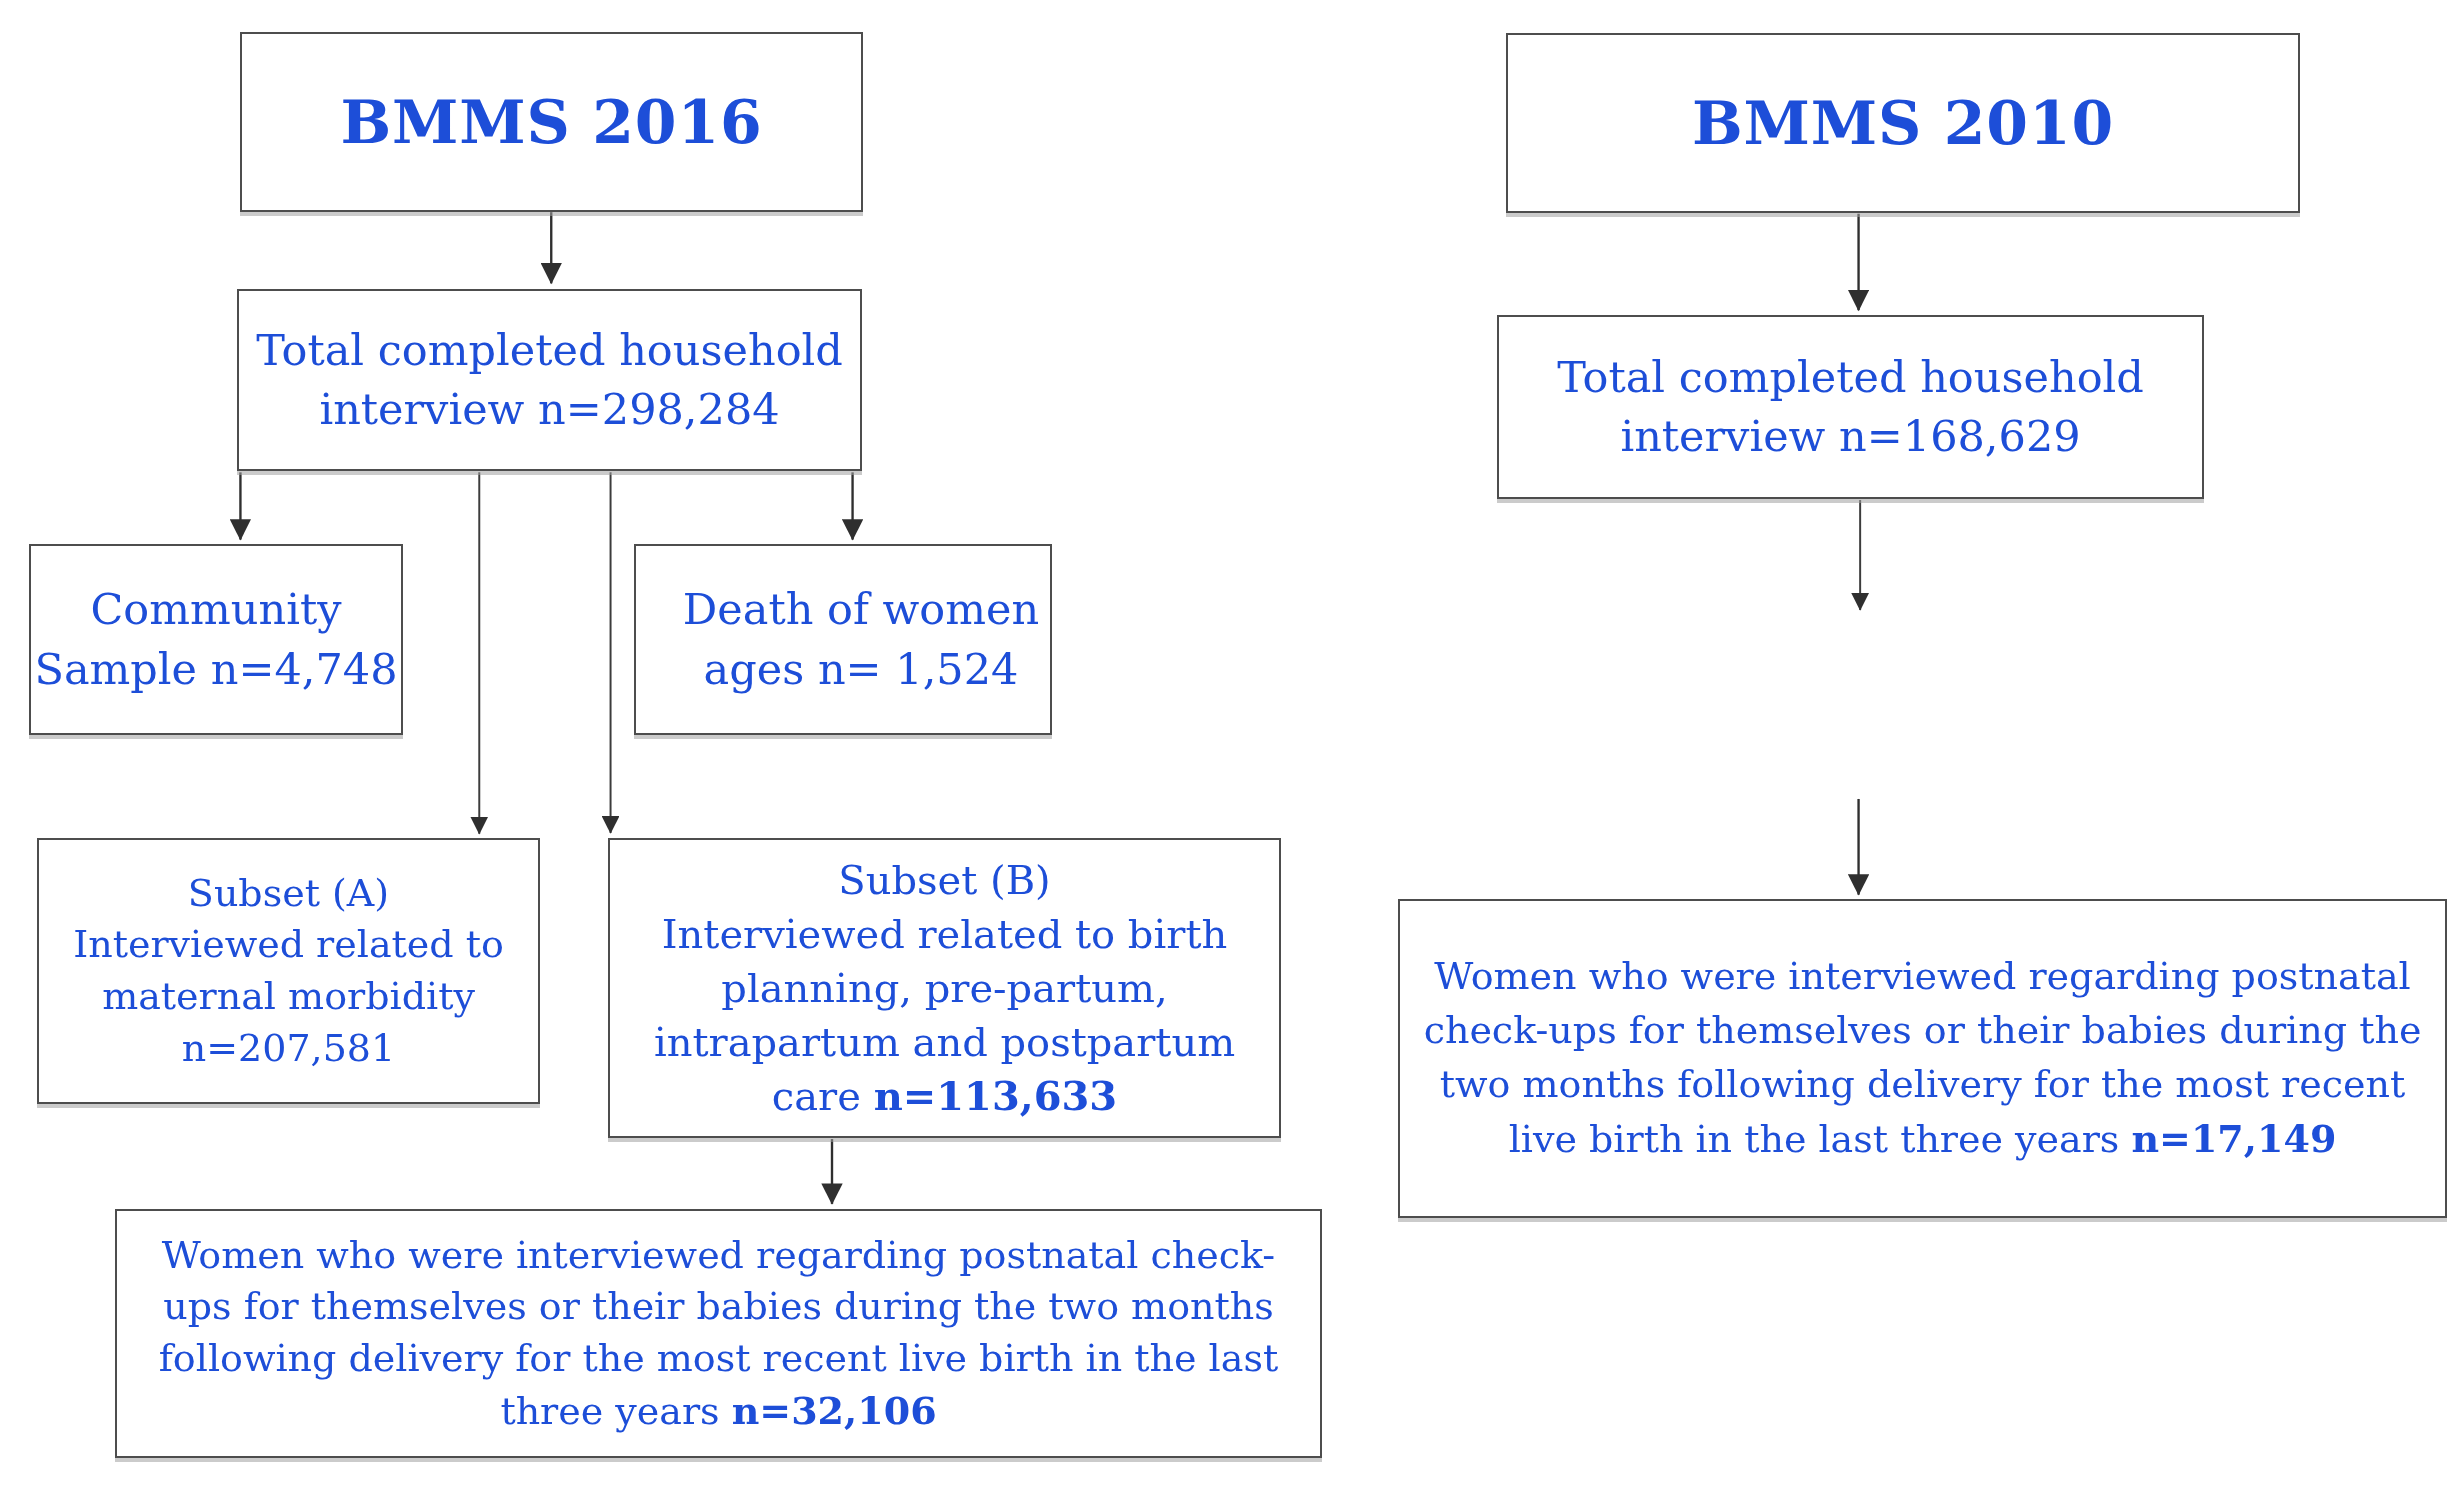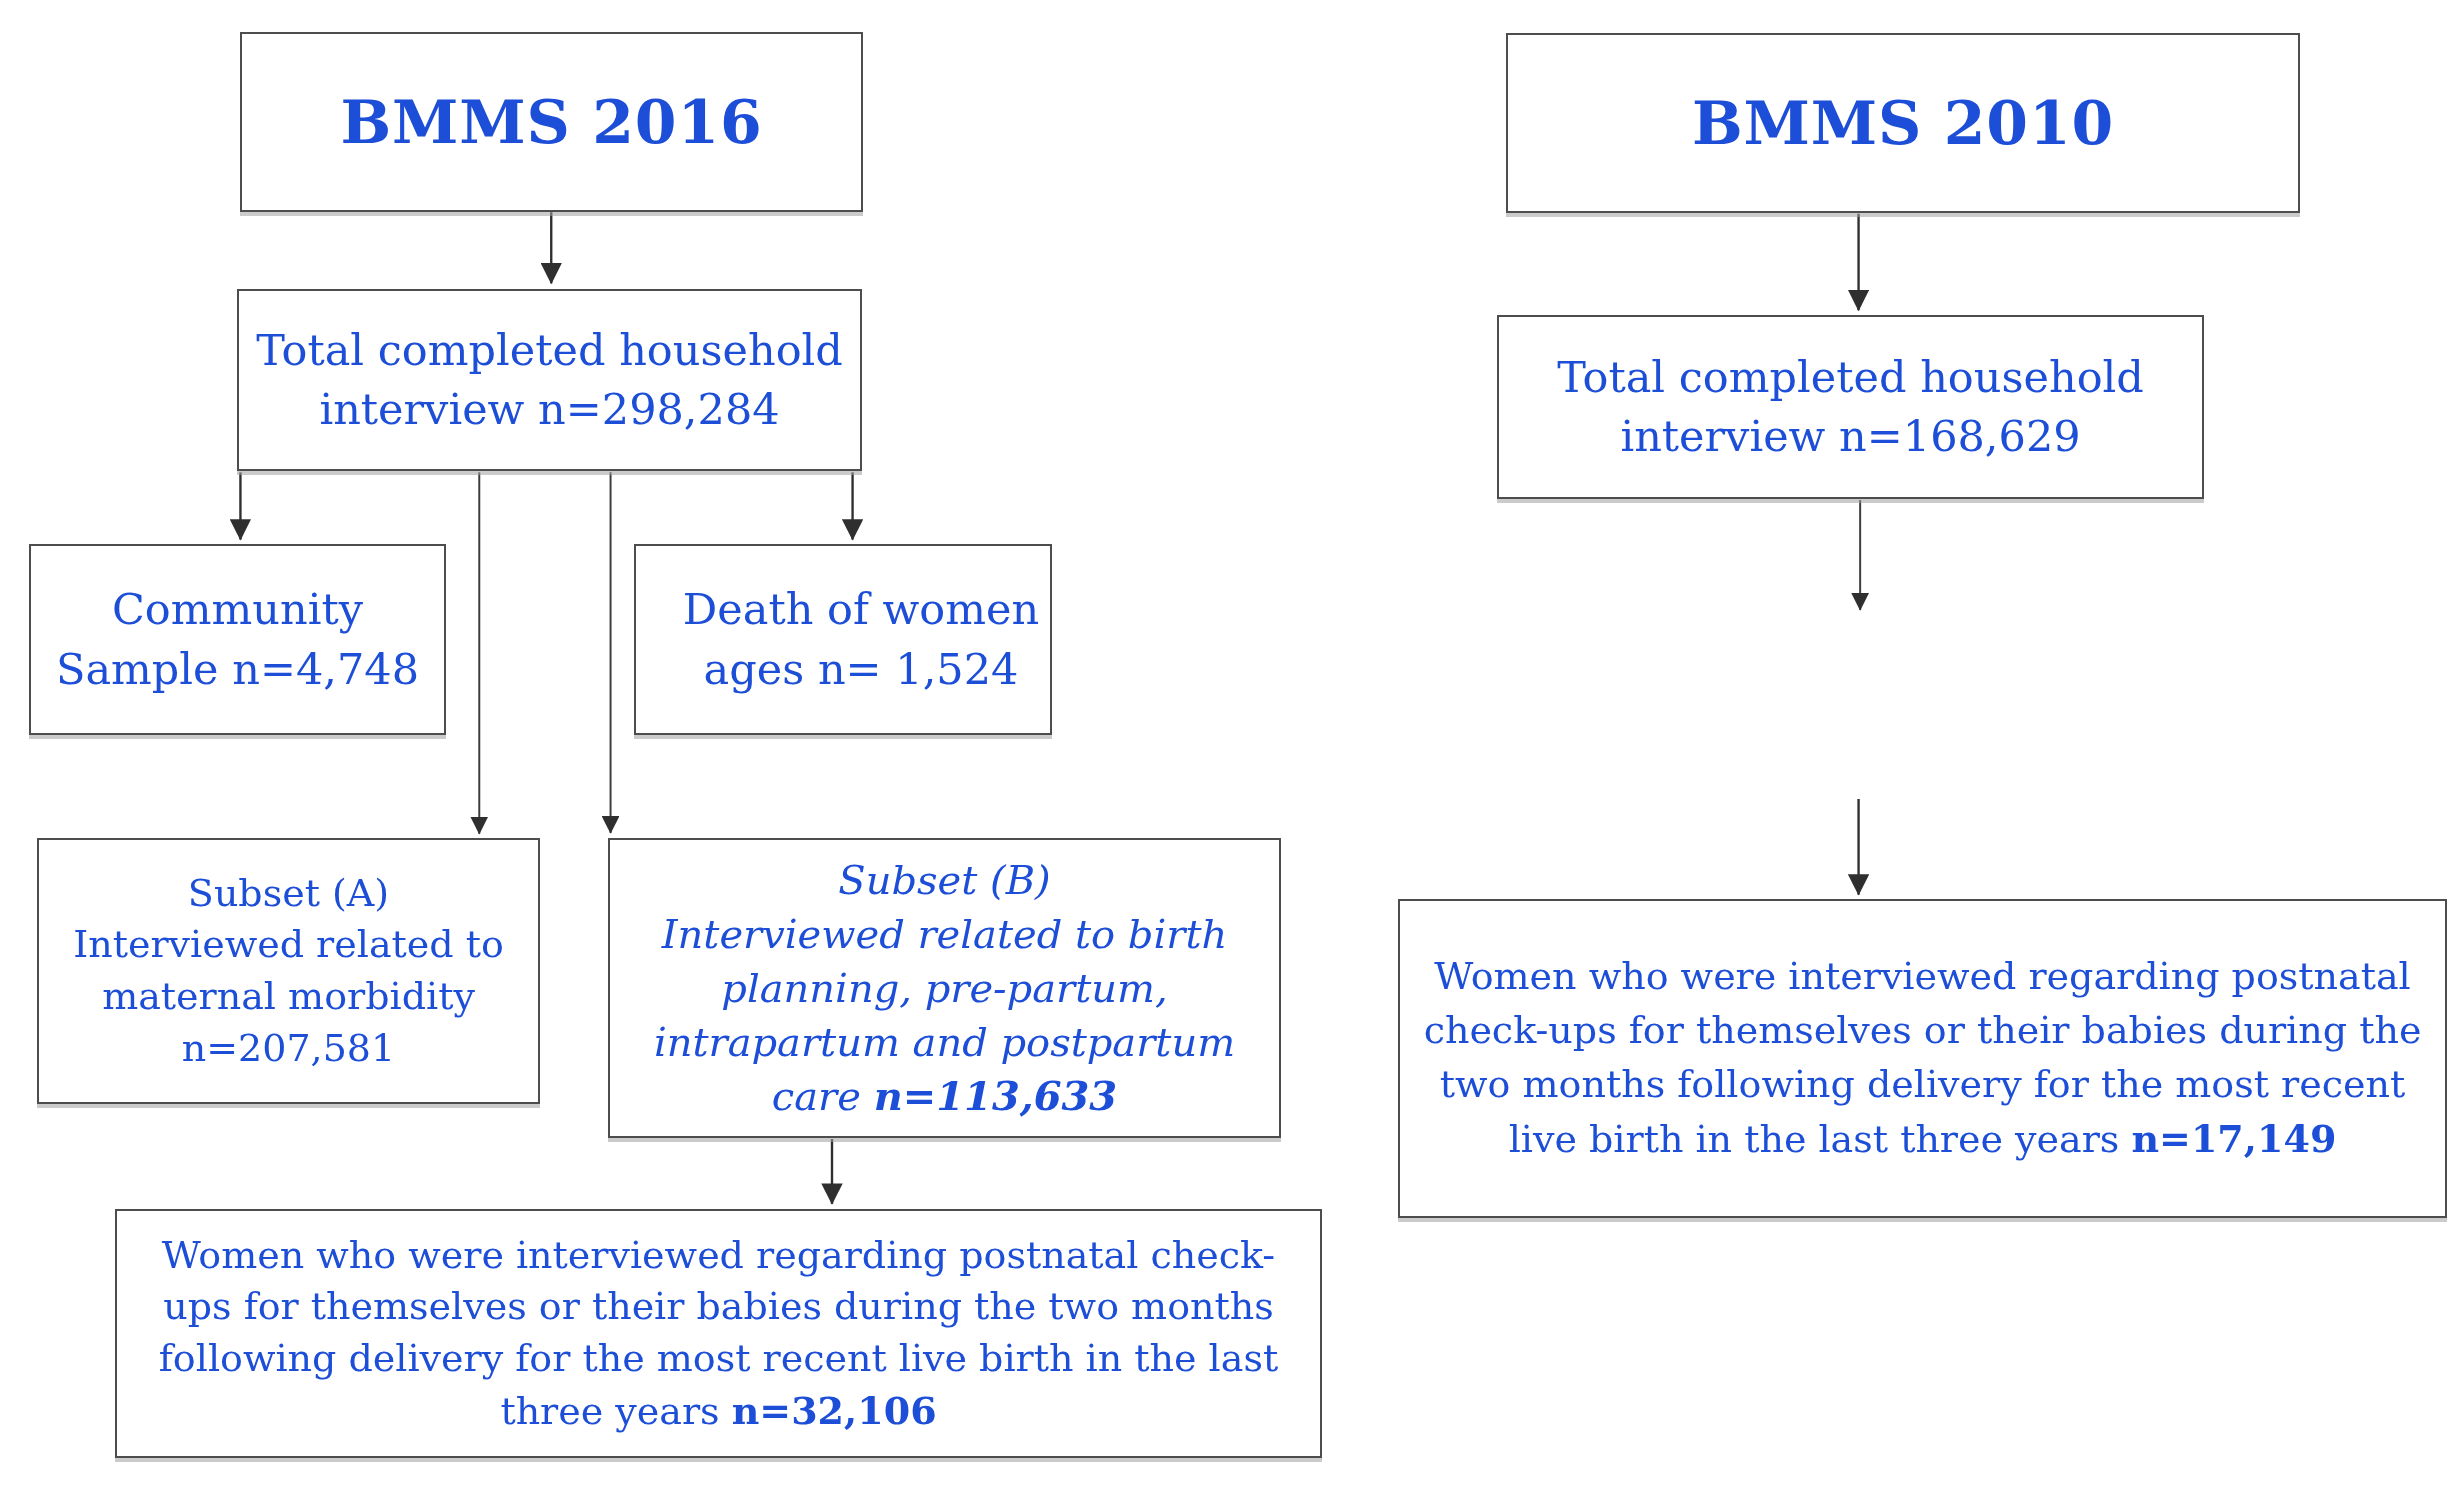--- a/index.html
+++ b/index.html
@@ -58,38 +58,38 @@
 
   <div class="box" style="left:240px; top:32px; width:623px; height:180px;">
     <span class="box-text title-text">BMMS 2016</span>
   </div>
 
   <div class="box" style="left:237px; top:289px; width:625px; height:182px;">
     <span class="box-text body-54">Total completed household
 interview n=298,284</span>
   </div>
 
-  <div class="box" style="left:29px; top:544px; width:417px; height:191px;">
+  <div class="box" style="left:29px; top:544px; width:374px; height:191px;">
     <span class="box-text body-54">Community
 Sample n=4,748</span>
   </div>
 
   <div class="box" style="left:634px; top:544px; width:418px; height:191px;padding-left:36px;">
     <span class="box-text body-54">Death of women
 ages n= 1,524</span>
   </div>
 
   <div class="box" style="left:37px; top:838px; width:503px; height:266px;">
     <span class="box-text body-48">Subset (A)
 Interviewed related to
 maternal morbidity
 n=207,581</span>
   </div>
 
-  <div class="box" style="left:608px; top:838px; width:673px; height:300px;font-style:italic;">
+  <div class="box" style="left:608px; top:838px; width:673px; height:300px;">
     <span class="box-text body-50"><span>Subset (B)
 Interviewed related to birth
 planning, pre-partum,
 intrapartum and postpartum
 care </span><b>n=113,633</b></span>
   </div>
 
   <div class="box" style="left:115px; top:1209px; width:1207px; height:249px;">
     <span class="box-text body-48"><span>Women who were interviewed regarding postnatal check-
 ups for themselves or their babies during the two months

